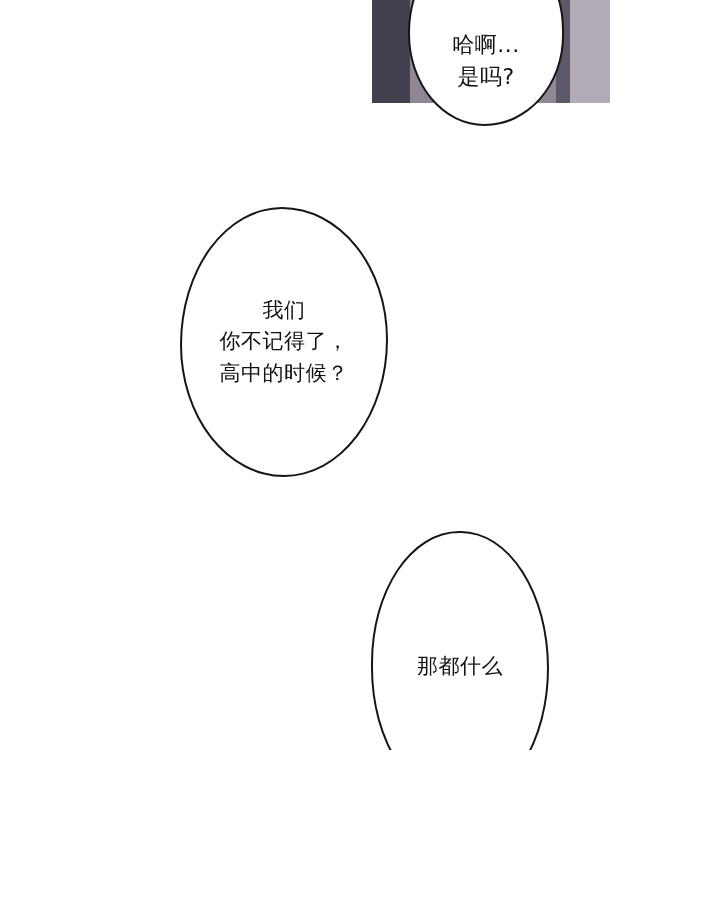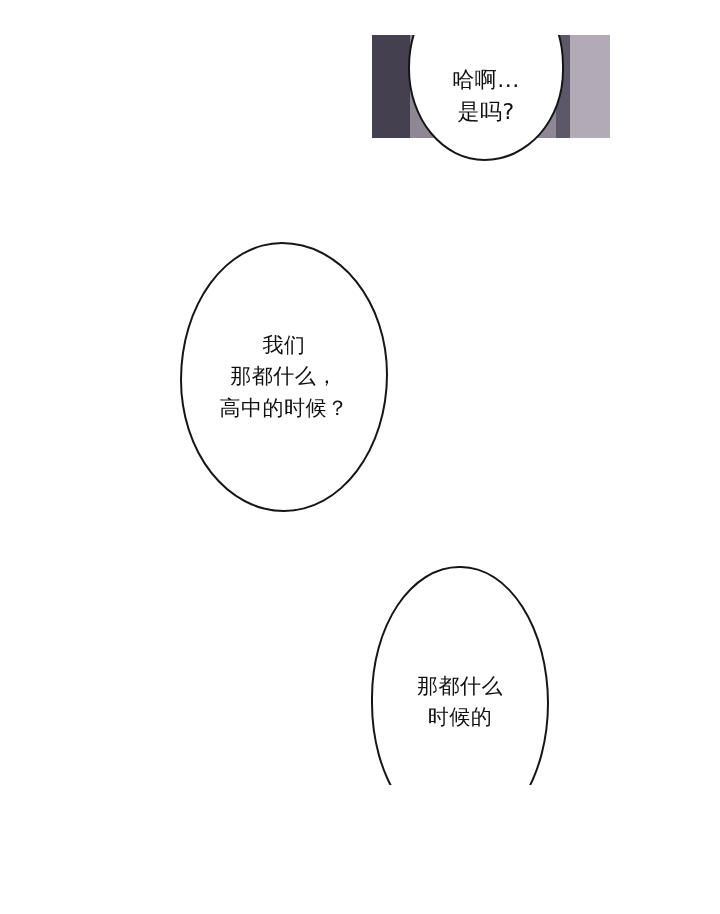--- a/index.html
+++ b/index.html
@@ -7,21 +7,20 @@
     padding: 0;
     background: #ffffff;
     font-family: "DejaVu Sans", sans-serif;
   }
   .page {
     position: relative;
     width: 720px;
     height: 750px;
     background: #ffffff;
     overflow: hidden;
-    margin-top: 35px;
   }
 
   
   .panel {
     position: absolute;
     left: 372px;
     top: 0;
     width: 238px;
     height: 103px;
     background: #8f8894;
@@ -121,25 +120,24 @@
   <div class="bubble bubble-top">
     <div class="bubble-text">
       <div>哈啊...</div>
       <div>是吗?</div>
     </div>
   </div>
 
   <div class="bubble bubble-mid">
     <div class="bubble-text">
       <div>我们</div>
-      <div>那都什么，</div>
+      <div>你不记得了，</div>
       <div>高中的时候？</div>
     </div>
   </div>
 
   <div class="bubble bubble-bottom">
     <div class="bubble-text">
       <div>那都什么</div>
-      <div>时候的</div>
     </div>
   </div>
 
 </div>
 
 </body></html>

